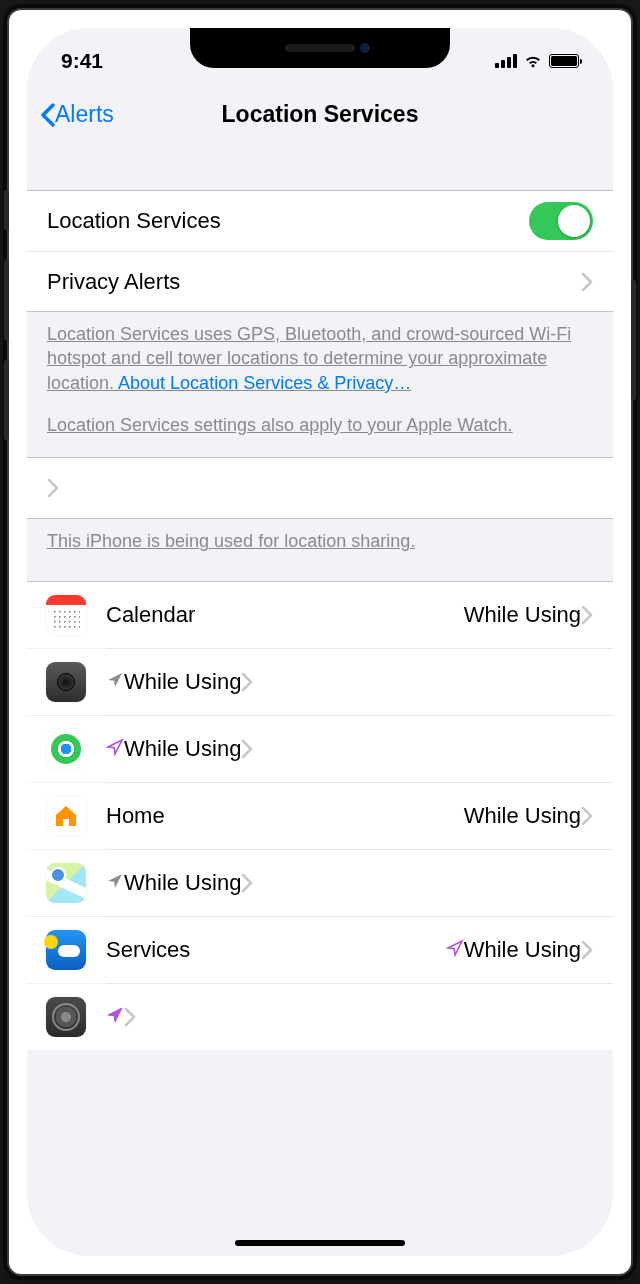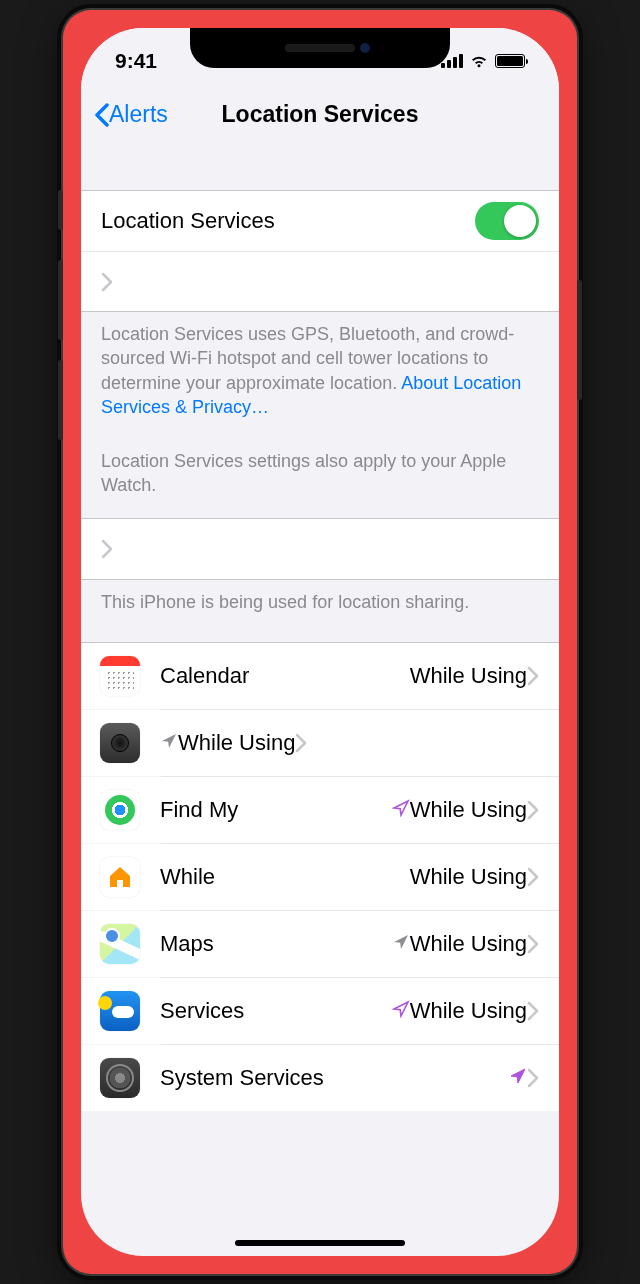--- a/index.html
+++ b/index.html
@@ -4,24 +4,24 @@
 <style>
   * { margin: 0; padding: 0; box-sizing: border-box; -webkit-font-smoothing: antialiased; }
   body {
     background: #1a1a1a;
     font-family: -apple-system, "SF Pro Text", "Helvetica Neue", Helvetica, Arial, sans-serif;
     display: flex;
     justify-content: center;
     padding: 10px 0;
   }
   .device-frame {
-    width: 514px;
+    width: 622px;
     height: 1264px;
-    background: #ef4444;
-    border-radius: 28px;
+    background: #ffffff;
+    border-radius: 12px;
     padding: 18px;
     position: relative;
     box-shadow: 0 0 0 2px #3a3a3a, 0 0 0 6px #0a0a0a, 0 10px 40px rgba(0,0,0,.6);
   }
   .screen {
     width: 100%;
     height: 100%;
     background: #f2f2f7;
     border-radius: 62px;
     overflow: hidden;
@@ -116,23 +116,24 @@
   .toggle::after {
     content:""; position:absolute; right:3px; top:3px; width:32px; height:32px;
     background:#fff; border-radius:50%; box-shadow:0 1px 3px rgba(0,0,0,.3);
   }
 
   .footer-text {
     padding: 10px 20px 20px;
     font-size: 18px;
     line-height: 1.35;
     color:#8a8a8e;
+    text-decoration:underline;
   }
   .footer-text a { color:#007aff; text-decoration:none; }
-  .footer-text .para2 { margin-top: 30px; }
+  .footer-text .para2 { margin-top: 18px; }
 
   .app-row {
     background:#fff;
     min-height: 66px;
     display:flex;
     align-items:center;
     padding: 0 20px 0 19px;
     font-size:22px;
     color:#000;
   }
@@ -225,20 +226,21 @@
     <div class="content">
       <div class="spacer"></div>
       <div class="section-divider"></div>
 
       <div class="row">
         <span class="label">Location Services</span>
         <span class="toggle"></span>
       </div>
 
       <div class="row">
+        <span class="label">Privacy Alerts</span>
         <span class="chevron-right">
           <svg width="12" height="20" viewBox="0 0 12 20">
               <path d="M2 2l8 8-8 8" stroke="#c7c7cc" stroke-width="2.5" fill="none" stroke-linecap="round" stroke-linejoin="round"></path>
             </svg>
         </span>
       </div>
       <div class="section-divider"></div>
 
       <div class="footer-text">
         <span>Location Services uses GPS, Bluetooth, and crowd-sourced Wi-Fi hotspot and cell tower locations to determine your approximate location. </span><a href="#">About Location Services &amp; Privacy…</a>
@@ -285,49 +287,47 @@
               <svg width="12" height="20" viewBox="0 0 12 20">
                 <path d="M2 2l8 8-8 8" stroke="#c7c7cc" stroke-width="2.5" fill="none" stroke-linecap="round" stroke-linejoin="round"></path>
               </svg>
             </span>
           </div>
           <div class="app-divider"></div>
           <div class="app-row">
             <div class="app-icon icon-findmy">
               <div class="ring"></div>
             </div>
-            <span class="app-label">Find My</span>
             <span class="value"><span class="status-arrow purple-outline"><svg width="18" height="18" viewBox="0 0 18 18">
                   <path d="M2 9 L16 2 L9 16 L8.2 9.8 Z"></path>
                 </svg></span><span>While Using</span></span>
             <span class="chevron-right">
               <svg width="12" height="20" viewBox="0 0 12 20">
                 <path d="M2 2l8 8-8 8" stroke="#c7c7cc" stroke-width="2.5" fill="none" stroke-linecap="round" stroke-linejoin="round"></path>
               </svg>
             </span>
           </div>
           <div class="app-divider"></div>
           <div class="app-row">
             <div class="app-icon icon-home">
               <svg width="26" height="26" viewBox="0 0 26 26">
                 <path d="M13 3 L23 12 V23 H16 V16 H10 V23 H3 V12 Z"></path>
               </svg>
             </div>
-            <span class="app-label">While</span>
+            <span class="app-label">Home</span>
             <span class="value"><span>While Using</span></span>
             <span class="chevron-right">
               <svg width="12" height="20" viewBox="0 0 12 20">
                 <path d="M2 2l8 8-8 8" stroke="#c7c7cc" stroke-width="2.5" fill="none" stroke-linecap="round" stroke-linejoin="round"></path>
               </svg>
             </span>
           </div>
           <div class="app-divider"></div>
           <div class="app-row">
             <div class="app-icon icon-maps"></div>
-            <span class="app-label">Maps</span>
             <span class="value"><span class="status-arrow gray"><svg width="18" height="18" viewBox="0 0 18 18">
                   <path d="M2 9 L16 2 L9 16 L8.2 9.8 Z"></path>
                 </svg></span><span>While Using</span></span>
             <span class="chevron-right">
               <svg width="12" height="20" viewBox="0 0 12 20">
                 <path d="M2 2l8 8-8 8" stroke="#c7c7cc" stroke-width="2.5" fill="none" stroke-linecap="round" stroke-linejoin="round"></path>
               </svg>
             </span>
           </div>
           <div class="app-divider"></div>
@@ -346,21 +346,20 @@
               <svg width="12" height="20" viewBox="0 0 12 20">
                 <path d="M2 2l8 8-8 8" stroke="#c7c7cc" stroke-width="2.5" fill="none" stroke-linecap="round" stroke-linejoin="round"></path>
               </svg>
             </span>
           </div>
           <div class="app-divider"></div>
           <div class="app-row">
             <div class="app-icon icon-system">
               <div class="gear"></div>
             </div>
-            <span class="app-label">System Services</span>
             <span class="value"><span class="status-arrow purple"><svg width="18" height="18" viewBox="0 0 18 18">
                   <path d="M2 9 L16 2 L9 16 L8.2 9.8 Z"></path>
                 </svg></span></span>
             <span class="chevron-right">
               <svg width="12" height="20" viewBox="0 0 12 20">
                 <path d="M2 2l8 8-8 8" stroke="#c7c7cc" stroke-width="2.5" fill="none" stroke-linecap="round" stroke-linejoin="round"></path>
               </svg>
             </span>
           </div>
         </div>

